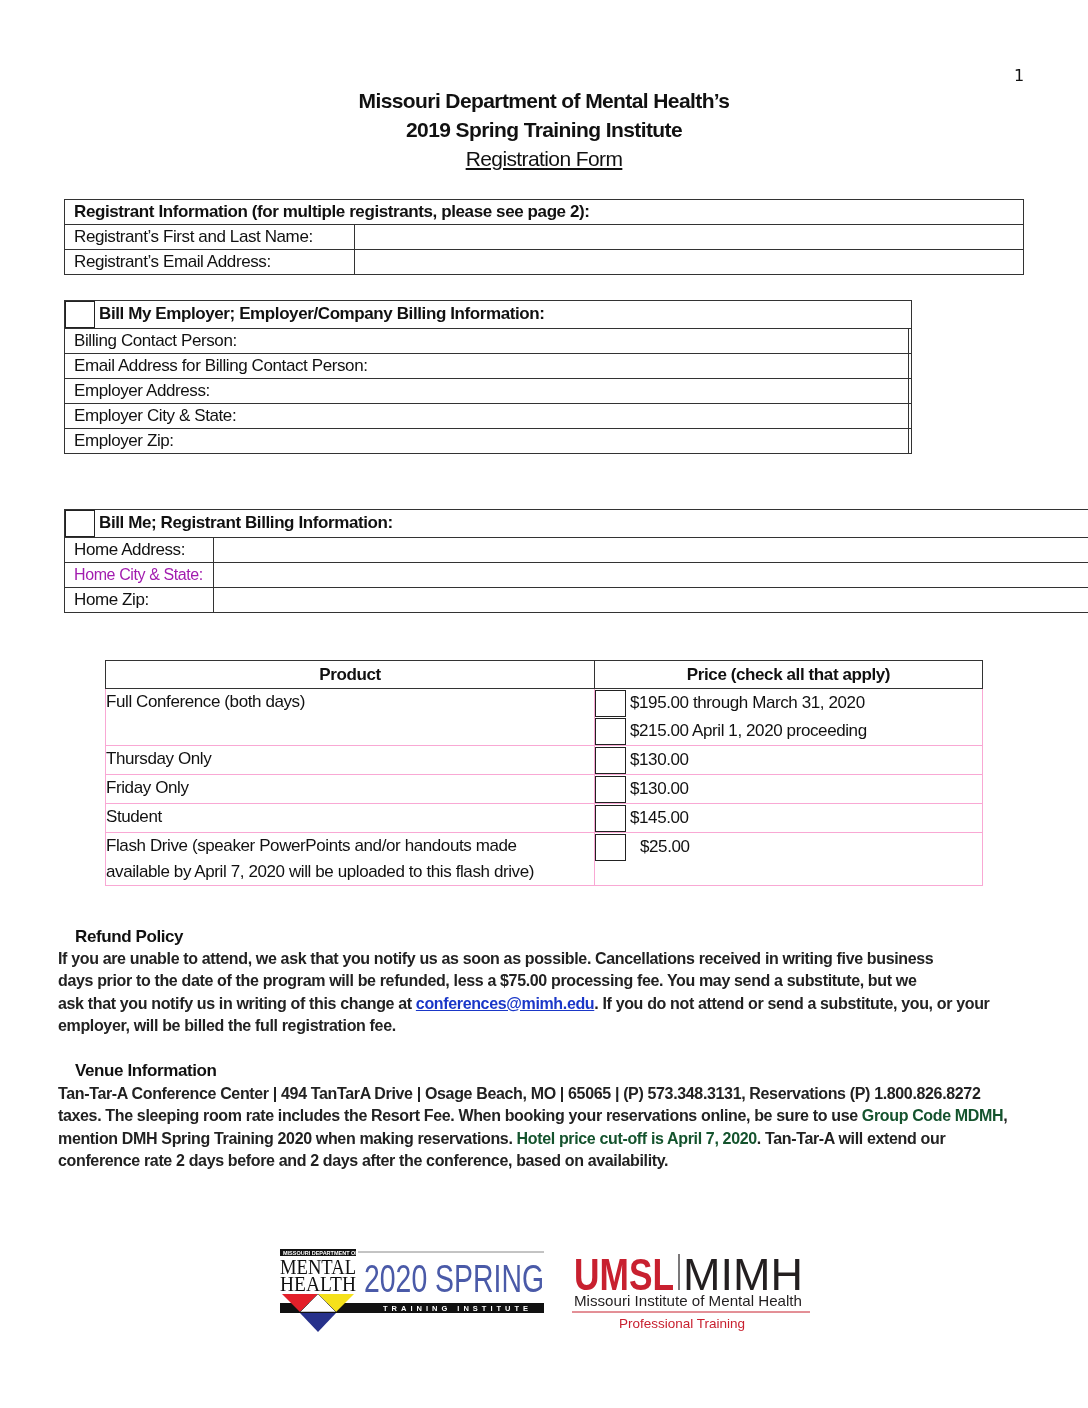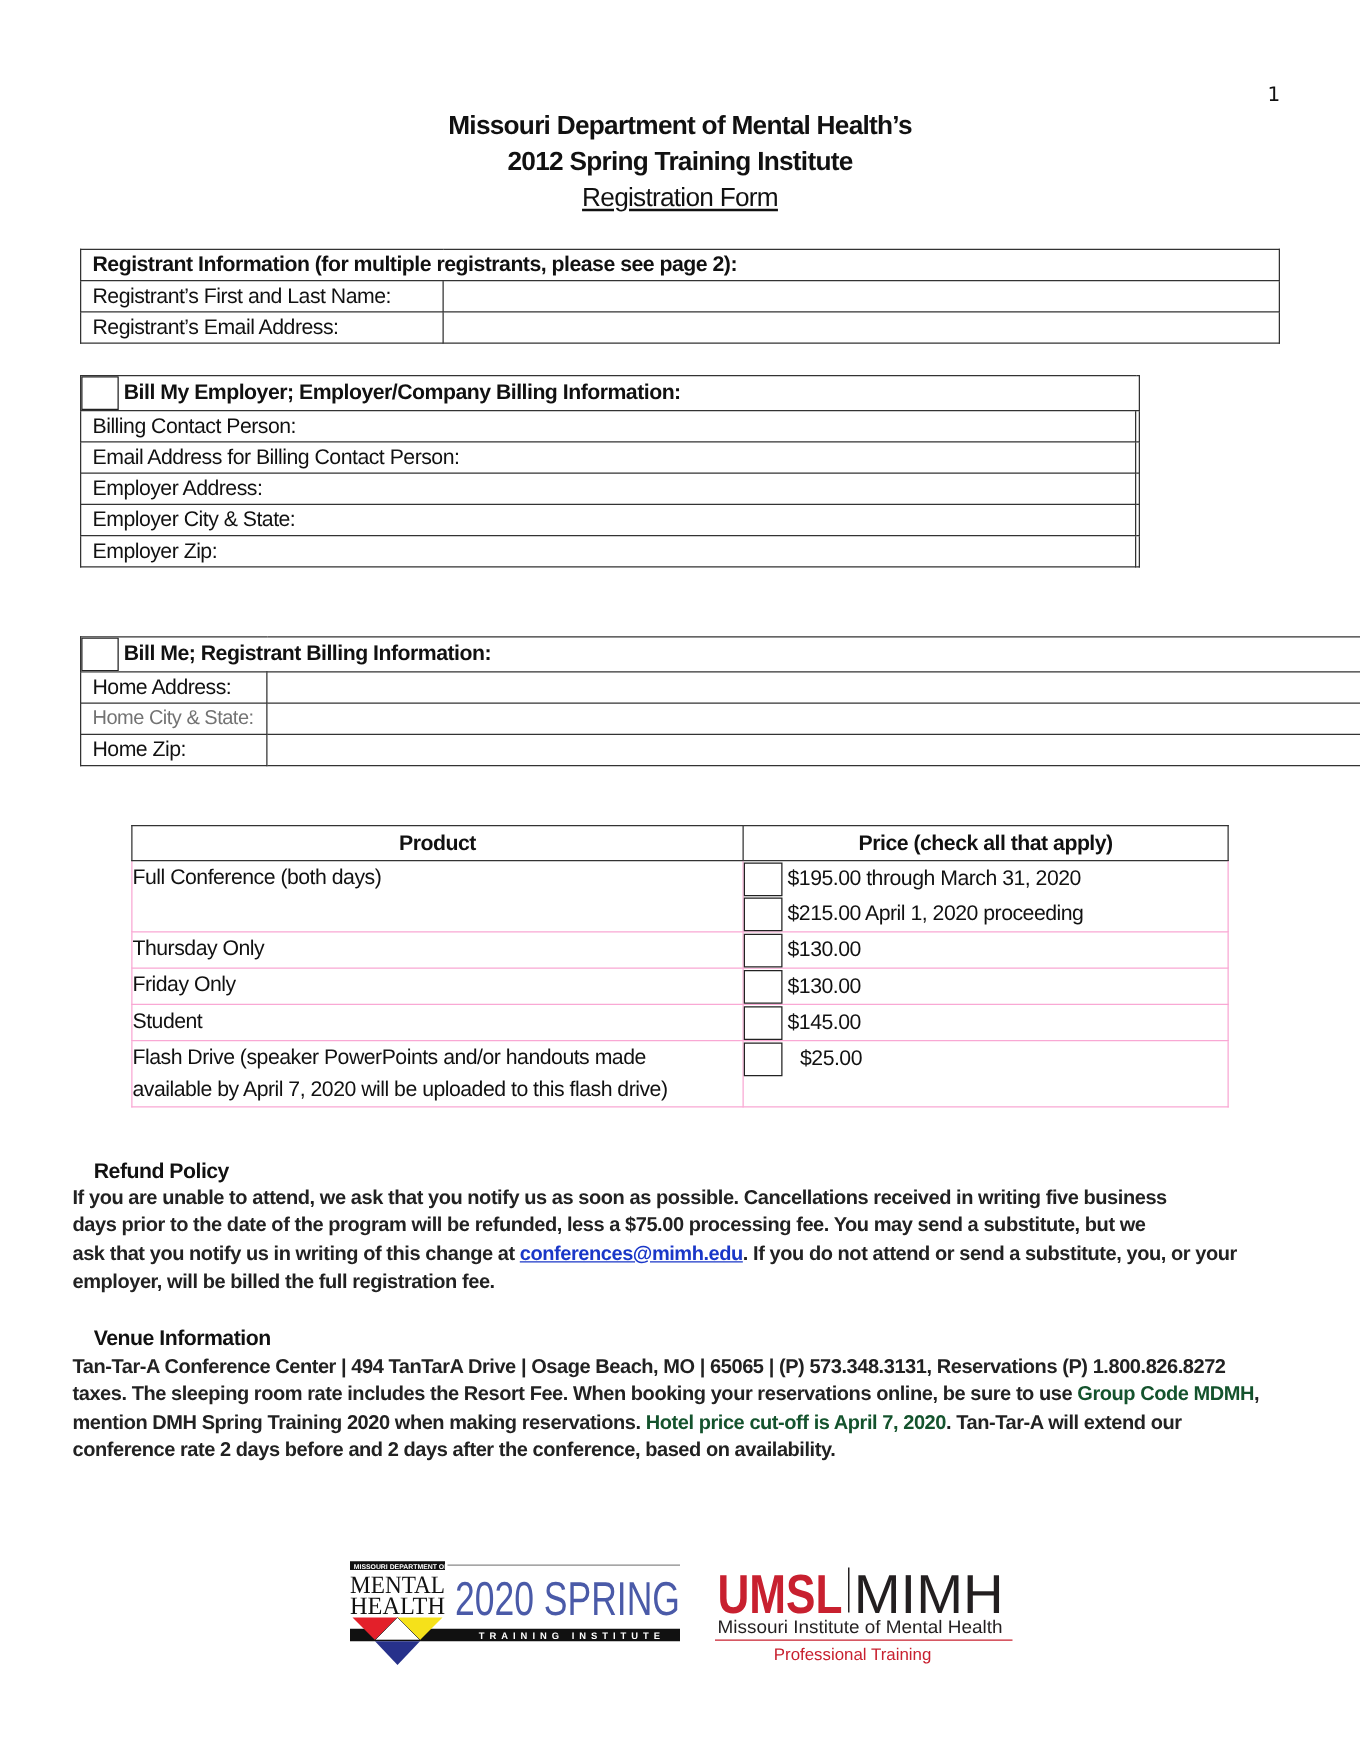--- a/index.html
+++ b/index.html
@@ -8,21 +8,21 @@
   .page-num { position:absolute; left:1014px; top:66px; font-size:16px; font-family:"DejaVu Sans", sans-serif; }
   .title { position:absolute; left:0; width:1088px; text-align:center; font-weight:bold; font-size:21px; letter-spacing:-0.6px; }
   .subtitle { position:absolute; left:0; width:1088px; text-align:center; font-size:21px; letter-spacing:-0.6px; }
   .subtitle span { text-decoration:underline; }
 
   table.form { position:absolute; border-collapse:collapse; font-size:17px; letter-spacing:-0.4px; }
   table.form td { border:1px solid #333; padding:0 0 0 9px; height:24px; line-height:24px; white-space:nowrap; }
   table.form td.val { padding:0; }
   .hdr { font-weight:bold;margin-left:28px; }
   .cbx { display:inline-block; width:30px; height:24px; border:1.5px solid #222; box-sizing:border-box; vertical-align:middle; margin-left:-9px; margin-right:4px; background:#fff; cursor:pointer; }
-  .light { font-size:16px; font-weight:normal; color:#737373; }
+  .light { font-size:16px; font-weight:normal; color:#a21caf; }
 
   table.prod { position:absolute; left:105px; top:660px; width:878px; border-collapse:collapse; font-size:17px; letter-spacing:-0.4px; }
   table.prod th { border:1px solid #333; font-weight:bold; height:25px; line-height:25px; text-align:center; }
   table.prod td { border:1px solid #f9a8d4; vertical-align:top; padding:0; }
   .pname { padding:2px 0 0 9px; line-height:26px; }
   .price-line { height:28px; line-height:28px; display:flex; align-items:center; white-space:nowrap; }
   .pcb { width:31px; height:27px; border:1.5px solid #222; box-sizing:border-box; margin-right:4px; flex:none; cursor:pointer; background:#fff; }
   .indent { padding-left:10px; }
 
   .section-h { position:absolute; left:75px; font-size:17px; font-weight:bold; letter-spacing:-0.4px; }
@@ -33,21 +33,21 @@
 
   .logo1 { position:absolute; left:278px; top:1246px; width:268px; height:90px;text-align:right; }
   .logo2 { position:absolute; left:572px; top:1250px; width:240px; height:85px; }
 </style>
 </head>
 <body>
 
 <div class="page-num">1</div>
 
 <div class="title" style="top:89px;">Missouri Department of Mental Health’s</div>
-<div class="title" style="top:118px;">2012 Spring Training Institute</div>
+<div class="title" style="top:118px;">2019 Spring Training Institute</div>
 <div class="subtitle" style="top:147px;"><span>Registration Form</span></div>
 
 <table class="form" style="left:64px; top:199px; width:960px;">
   <tbody>
       <tr>
     <td colspan="2" class="hdr">Registrant Information (for multiple registrants, please see page 2):</td>
   </tr>
   <tr>
     <td style="width:280px;">Registrant’s First and Last Name:</td>
     <td class="val"></td>

